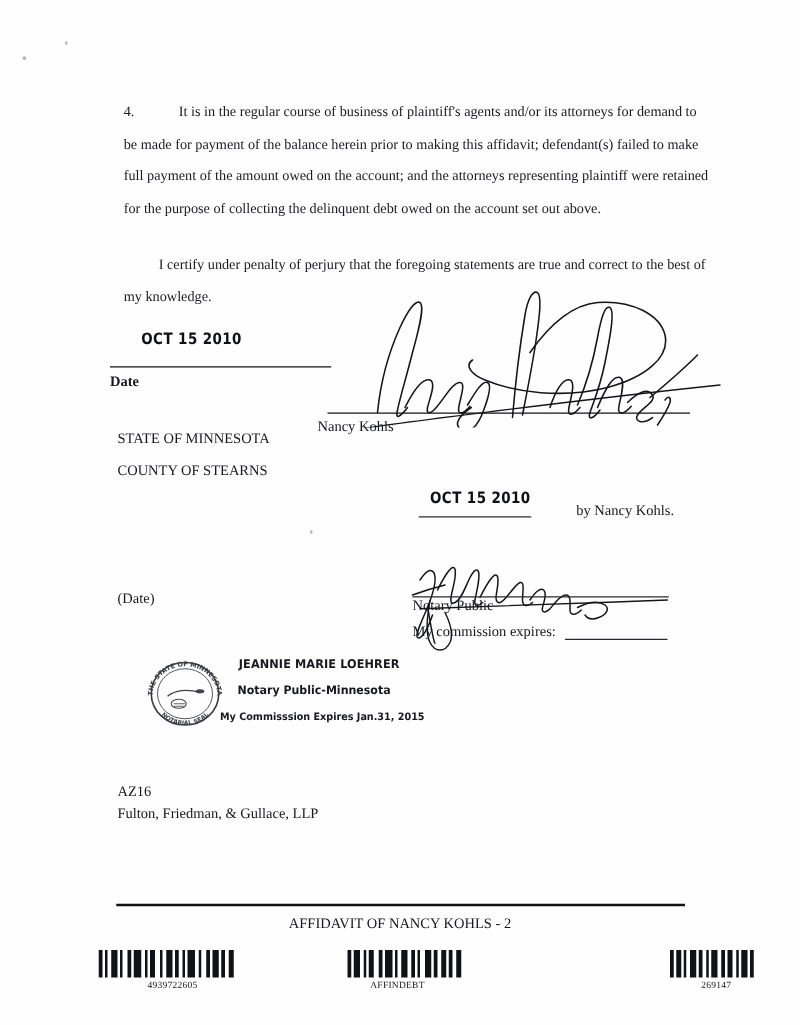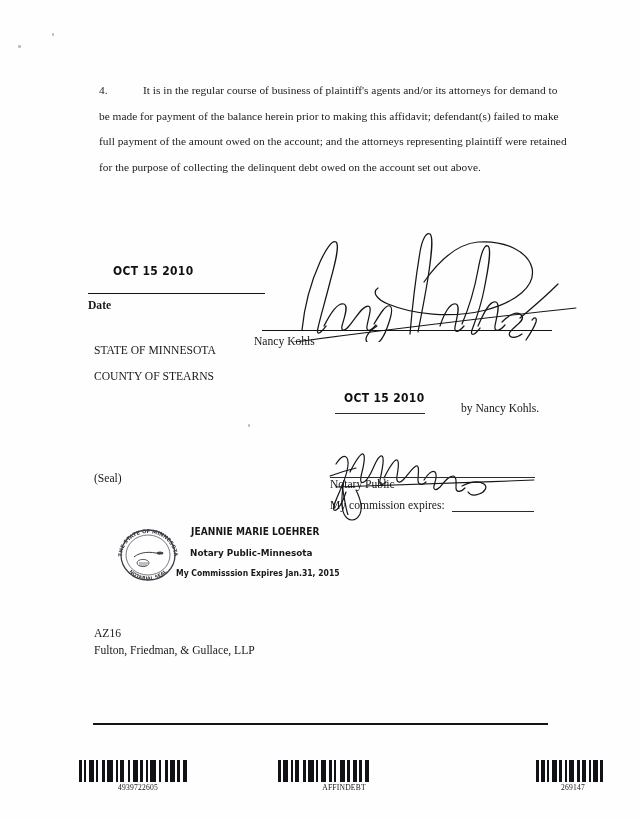--- a/index.html
+++ b/index.html
@@ -110,20 +110,23 @@
 <div id="page">
 
   <div class="speck" style="left:18px; top:45px; width:3px; height:3px;"></div>
   <div class="speck" style="left:52px; top:33px; width:2px; height:3px;"></div>
   <div class="speck" style="left:248px; top:424px; width:2px; height:3px;"></div>
 
   <div class="body-text" style="left:99px; top:78px; width:468px;">
     <span class="num-label">4.</span><span>It is in the regular course of business of plaintiff's agents and/or its attorneys for demand to be made for payment of the balance herein prior to making this affidavit; defendant(s) failed to make full payment of the amount owed on the account; and the attorneys representing plaintiff were retained for the purpose of collecting the delinquent debt owed on the account set out above.</span>
   </div>
 
+  <div class="body-text" style="left:99px; top:200px; width:468px; text-indent:28px;">
+    <span>I certify under penalty of perjury that the foregoing statements are true and correct to the best of my knowledge.</span>
+  </div>
 
   <div class="stamp" style="left:113px; top:263px;">OCT 15 2010</div>
   <div class="rule" style="left:88px; top:293px; width:177px;"></div>
   <div class="blk" style="left:88px; top:299px;font-weight:bold;">Date</div>
 
   <svg class="sig-svg" style="left:280px; top:222px;" width="300" height="120" viewBox="0 0 300 120">
     <g fill="none" stroke="#15161a" stroke-width="1.25" stroke-linecap="round">
       <path d="M22,108 C24,88 30,62 40,40 C46,27 52,18 56,20 C60,23 55,42 50,60 C45,80 40,96 38,106 C36,114 40,112 46,104"></path>
       <path d="M44,104 C50,92 58,80 64,82 C69,84 64,96 62,104 C61,109 64,110 69,104 C76,96 82,84 88,84 C93,84 88,97 87,104 C86,110 90,110 96,103"></path>
       <path d="M94,102 C100,92 106,82 110,84 C114,86 110,98 107,106 C102,120 95,126 88,121 C83,117 88,110 97,104"></path>
@@ -160,21 +163,21 @@
       <path d="M20,45 C22,56 24,70 26,75"></path>
       <path d="M14,47 C60,45 140,43 212,40" stroke-width="1.05"></path>
     </g>
   </svg>
   <svg class="sig-svg" style="left:322px; top:480px;" width="60" height="50" viewBox="0 0 60 50">
     <g fill="none" stroke="#15161a" stroke-width="1.15" stroke-linecap="round">
       <path d="M22,0 C20,12 18,26 22,34 C26,42 34,42 38,34 C41,27 38,18 34,10"></path>
     </g>
   </svg>
 
-  <div class="blk" style="left:94px; top:472px;">(Seal)</div>
+  <div class="blk" style="left:94px; top:472px;">(Date)</div>
   <div class="thin-rule" style="left:330px; top:477px; width:205px;"></div>
   <div class="blk" style="left:330px; top:478px;">Notary Public</div>
   <div class="blk" style="left:330px; top:499px;">My commission expires:</div>
   <div class="thin-rule" style="left:452px; top:511px; width:82px;"></div>
 
   <div class="seal" style="left:112px; top:521px;">
     <svg width="72" height="68" viewBox="0 0 72 68">
       <defs>
         <path id="arcTop" d="M10,36 A26,24 0 0,1 62,36"></path>
         <path id="arcBot" d="M11,36 A25,23 0 0,0 61,36"></path>
@@ -194,20 +197,21 @@
     </svg>
   </div>
   <div class="seal-text st-name" style="left:191px; top:526px;">JEANNIE MARIE LOEHRER</div>
   <div class="seal-text st-line2" style="left:190px; top:547px;">Notary Public-Minnesota</div>
   <div class="seal-text st-line3" style="left:176px; top:568px;">My Commisssion Expires Jan.31, 2015</div>
 
   <div class="blk" style="left:94px; top:627px;font-family:Liberation Serif, serif;">AZ16</div>
   <div class="blk" style="left:94px; top:644px;">Fulton, Friedman, &amp; Gullace, LLP</div>
 
   <div class="rule" style="left:93px; top:723px; width:455px; height:1.6px;"></div>
+  <div class="footer-title" style="left:0; top:732px;">AFFIDAVIT OF NANCY KOHLS - 2</div>
 
   <div class="barcode" style="left:79px; top:760px;">
     <div class="bc-bars" style="width:118px;">
       <i style="width:3px"></i>
         <i class="sp" style="width:2px"></i>
         <i style="width:2px"></i>
         <i class="sp" style="width:3px"></i>
       <i style="width:5px"></i>
         <i class="sp" style="width:2px"></i>
         <i style="width:2px"></i>
@@ -269,21 +273,21 @@
         <i class="sp" style="width:2px"></i>
         <i style="width:3px"></i>
         <i class="sp" style="width:3px"></i>
       <i style="width:4px"></i>
         <i class="sp" style="width:2px"></i>
         <i style="width:3px"></i>
         <i class="sp" style="width:3px"></i>
       <i style="width:4px"></i>
     </div>
   </div>
-  <div class="barcode-label" style="left:292px; top:783px; width:104px;">AFFINDEBT</div>
+  <div class="barcode-label" style="left:266px; top:783px; width:104px;">AFFINDEBT</div>
 
   <div class="barcode" style="left:536px; top:760px;">
     <div class="bc-bars" style="width:74px;">
       <i style="width:3px"></i>
         <i class="sp" style="width:2px"></i>
         <i style="width:4px"></i>
         <i class="sp" style="width:2px"></i>
       <i style="width:2px"></i>
         <i class="sp" style="width:3px"></i>
         <i style="width:5px"></i>

